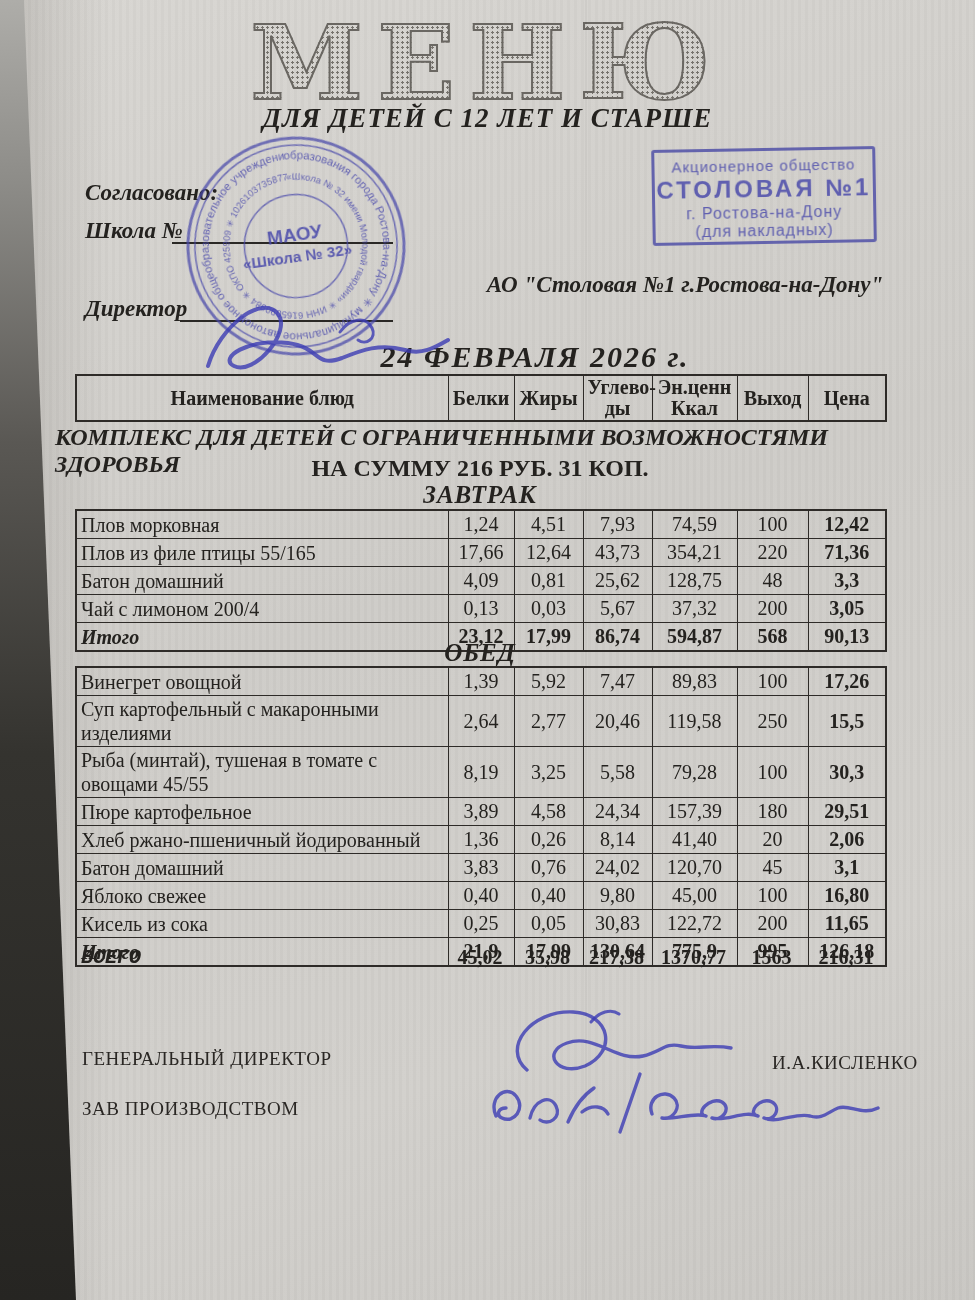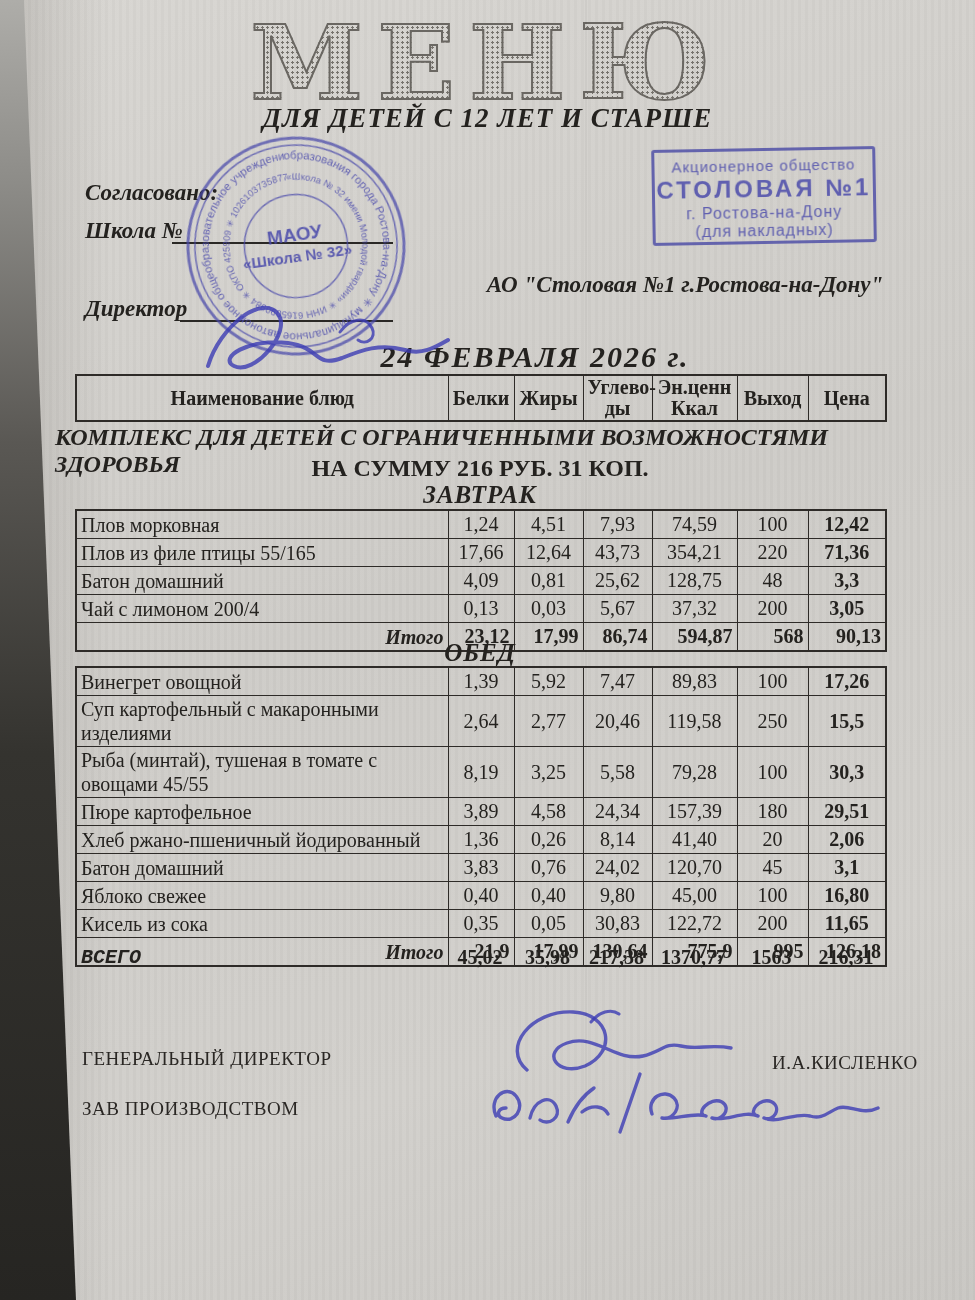--- a/index.html
+++ b/index.html
@@ -95,21 +95,21 @@
   .t-breakfast{top:509px;}
   .t-lunch{top:666px;}
   table.menu th,table.menu td{border:1.6px solid #2e2b28;padding:1px 4px;}
   table.menu{border:2.5px solid #2e2b28;}
   table.menu th{font-weight:bold;text-align:center;font-size:20px;line-height:1.05;
     white-space:pre-line;height:42px;vertical-align:middle;}
   td.c-name{text-align:left;padding-left:6px;line-height:24px;}
   td.c-num{text-align:center;line-height:25px;}
   td.c-price{font-weight:bold;}
   tr.total td.c-name{font-weight:bold;font-style:italic;}
-  tr.total td{font-weight:bold;text-align:right;}
+  tr.total td{font-weight:bold;}
   
   table.grand{position:absolute;left:75px;top:944px;width:810px;border-collapse:collapse;
     table-layout:fixed;font-size:20px;}
   table.grand col.c0{width:372px;} table.grand col.c1{width:66px;}
   table.grand col.c2{width:69px;}  table.grand col.c3{width:69px;}
   table.grand col.c4{width:85px;}  table.grand col.c5{width:71px;}
   table.grand col.c6{width:78px;}
   table.grand td{border:none;padding:1px 4px;font-weight:bold;}
   table.grand td.c-name{text-align:left;padding-left:6px;font-style:italic;font-family:Liberation Mono, monospace;}
   table.grand td.c-num{text-align:center;}
@@ -325,21 +325,21 @@
             <td class="c-name">Яблоко свежее</td>
             <td class="c-num">0,40</td>
             <td class="c-num">0,40</td>
             <td class="c-num">9,80</td>
             <td class="c-num">45,00</td>
             <td class="c-num">100</td>
             <td class="c-num c-price">16,80</td>
           </tr>
           <tr>
             <td class="c-name">Кисель из сока</td>
-            <td class="c-num">0,35</td>
+            <td class="c-num">0,25</td>
             <td class="c-num">0,05</td>
             <td class="c-num">30,83</td>
             <td class="c-num">122,72</td>
             <td class="c-num">200</td>
             <td class="c-num c-price">11,65</td>
           </tr>
           <tr class="total">
             <td class="c-name">Итого</td>
             <td class="c-num">21,9</td>
             <td class="c-num">17,99</td>

